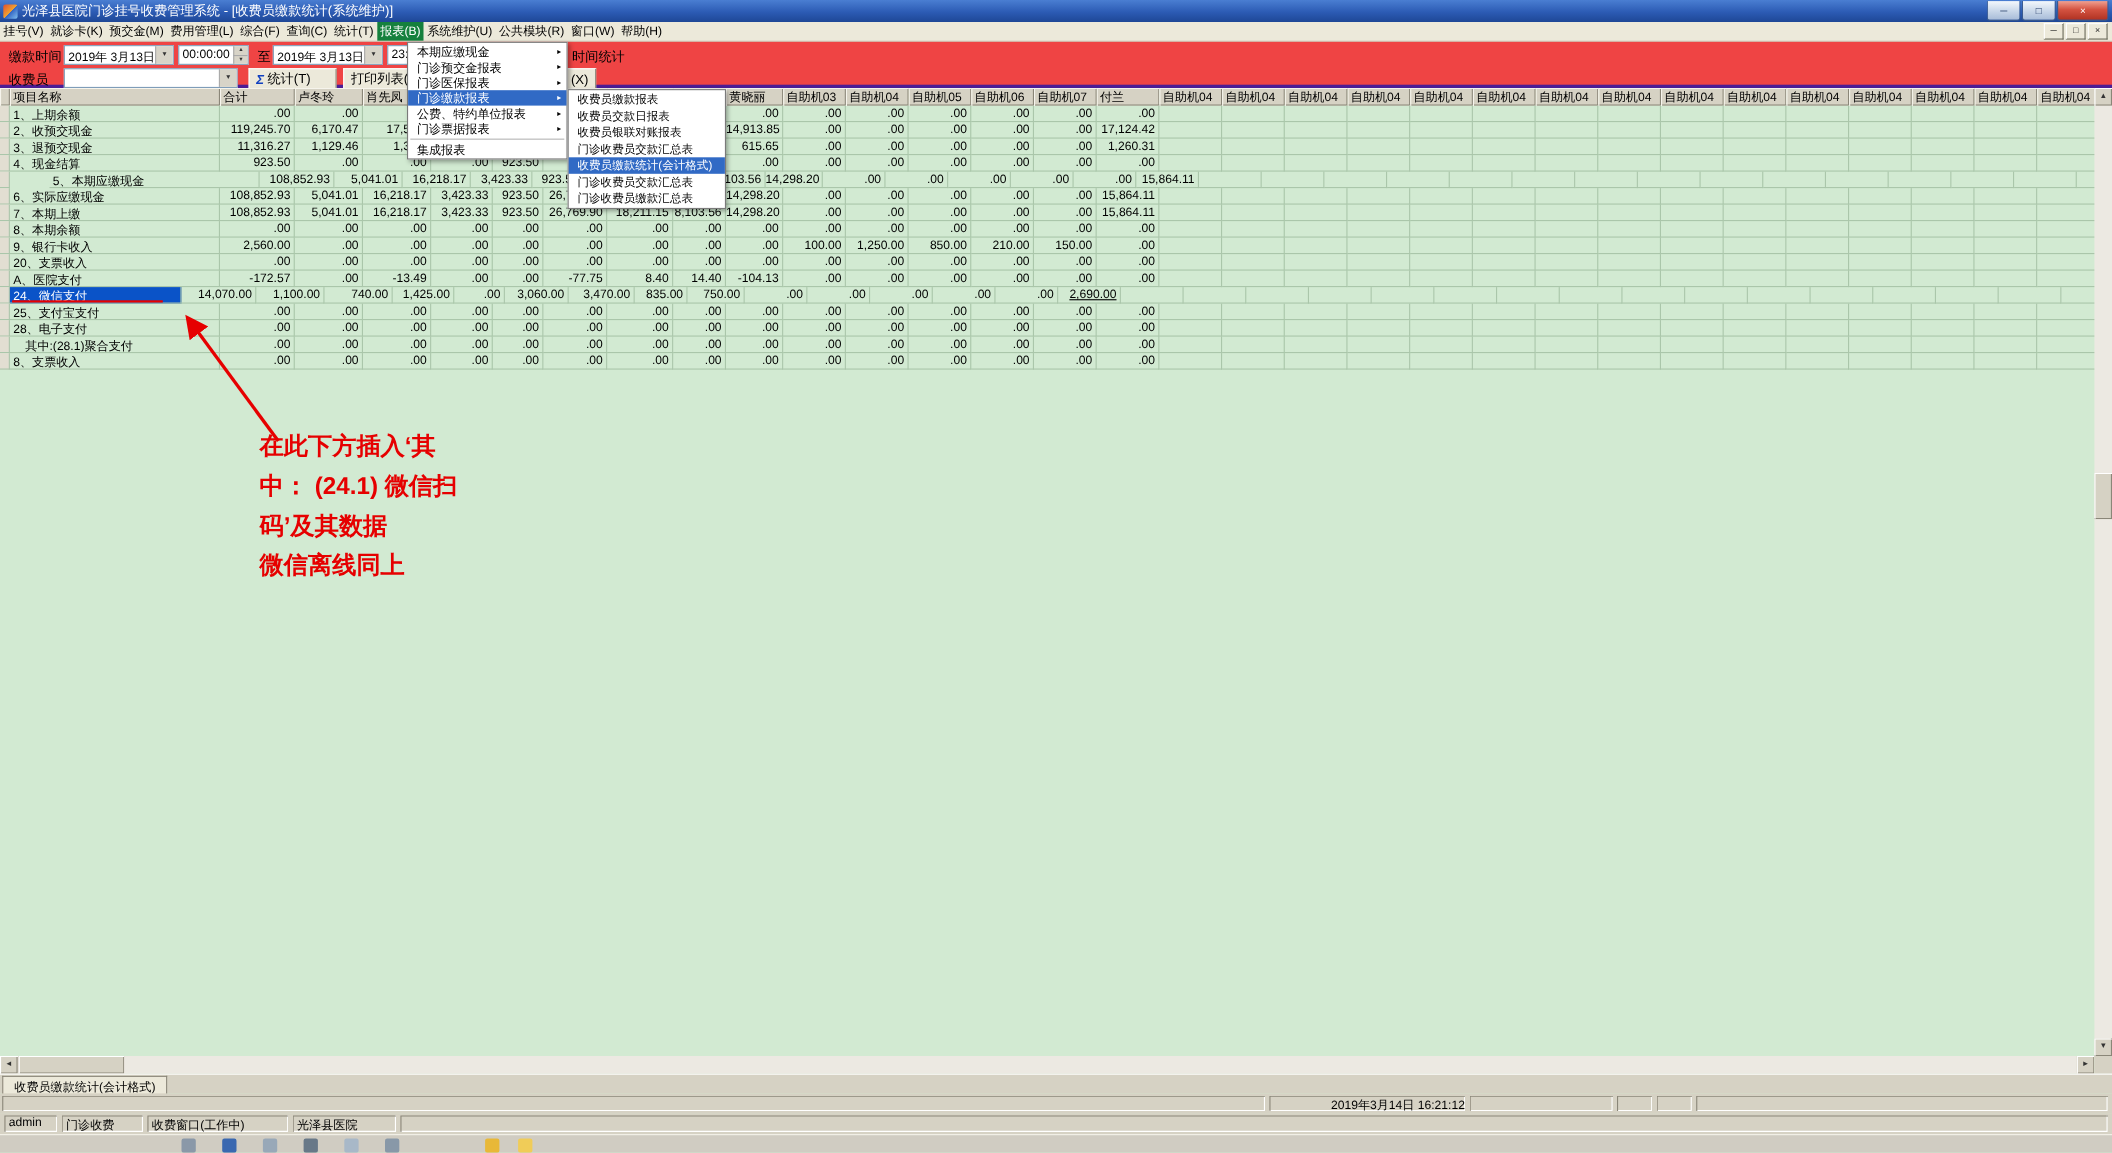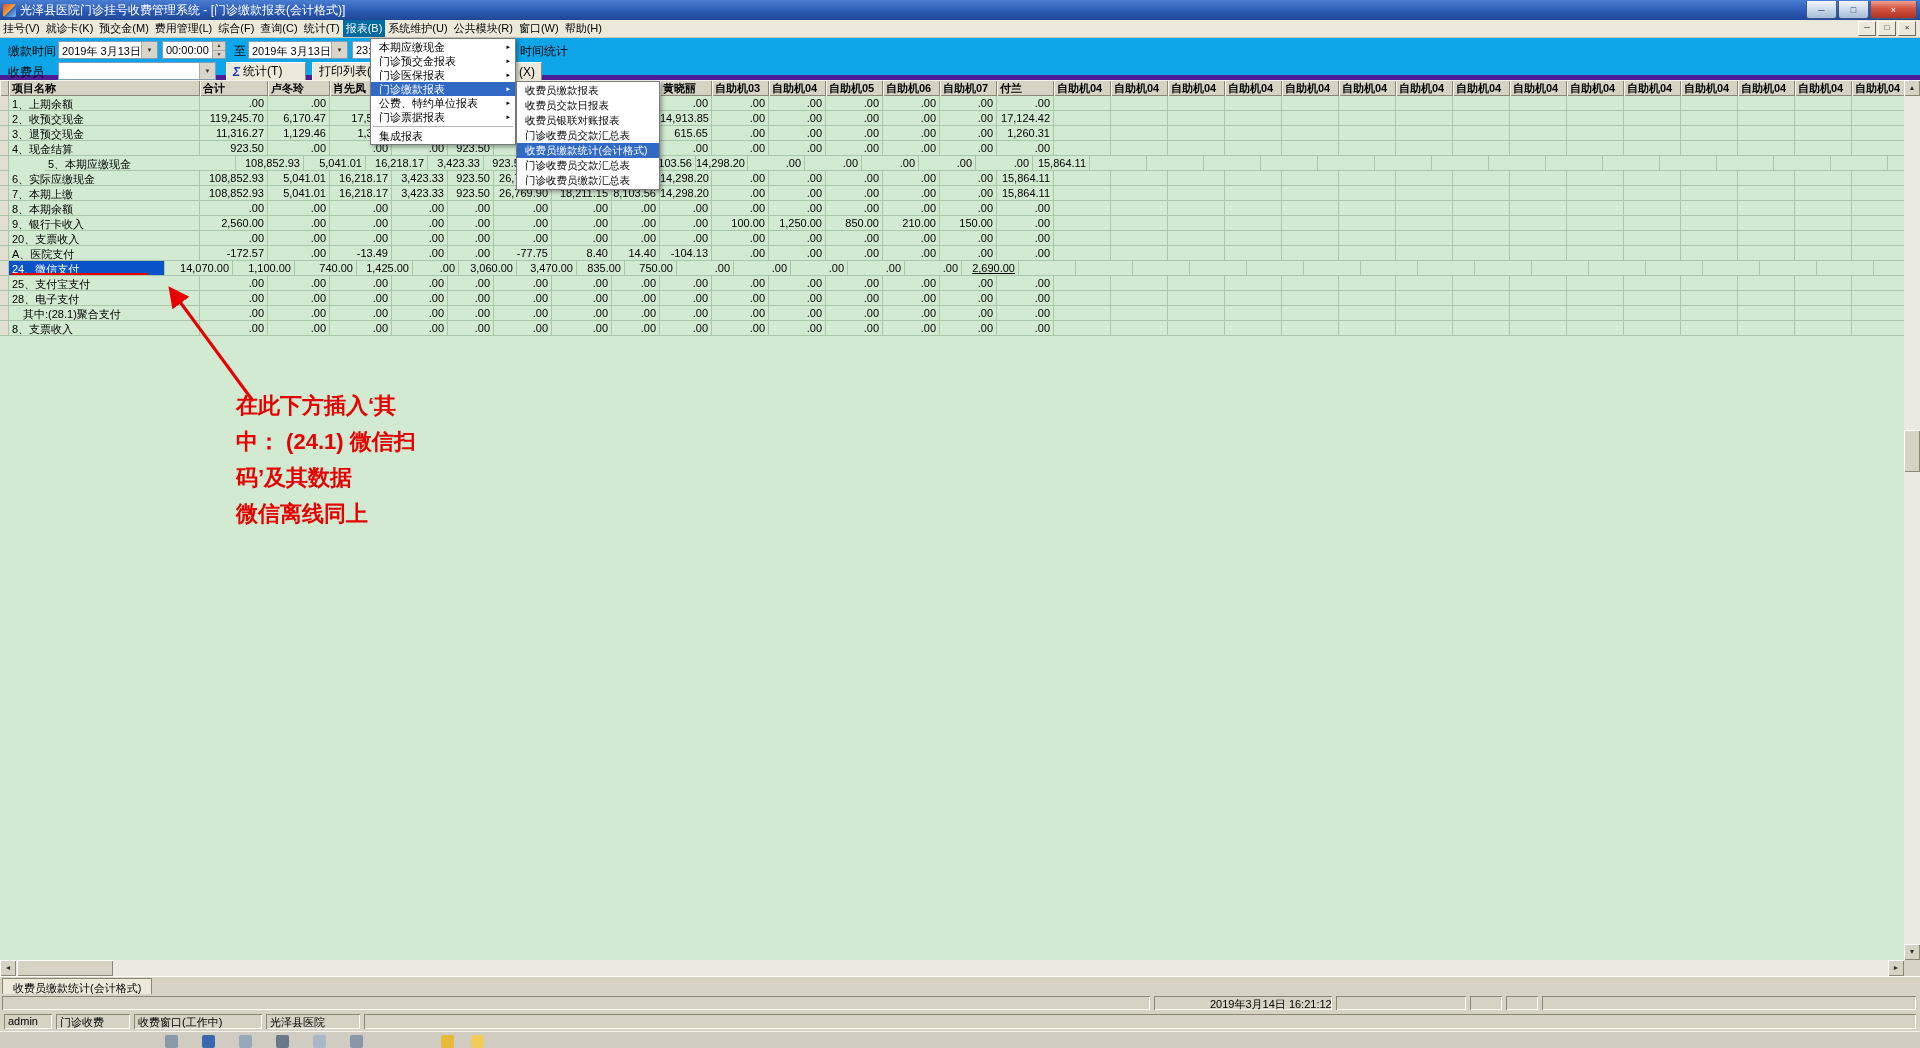--- a/index.html
+++ b/index.html
@@ -16,48 +16,48 @@
   .win-btns{margin-left:auto;display:flex;gap:1px;}
   .win-btn{width:29px;height:17px;font-size:9px;color:#17305e;display:flex;align-items:center;justify-content:center;
     background:linear-gradient(180deg,#f4f8fc,#cfdcec 45%,#a8bcd8);border:1px solid #3a5a8c;border-top:none;border-radius:0 0 3px 3px;}
   .win-btn.close{width:45px;background:linear-gradient(180deg,#f0a090,#d45341 45%,#b03222);color:#fff;}
 
   
   .menubar{position:absolute;left:0;top:20px;width:1920px;height:18px;background:#ece9da;
     border-bottom:1px solid #cdc9b8;display:flex;align-items:stretch;box-sizing:border-box;}
   .menu-items{display:flex;}
   .menu-item{font-size:11px;padding:2px 3px;display:flex;align-items:center;white-space:nowrap;}
-  .menu-item.active{background:#0369a1;color:#fff;}
+  .menu-item.active{background:#15803d;color:#fff;}
   .mdi-btns{margin-left:auto;display:flex;gap:2px;align-items:center;padding-right:4px;}
   .mdi-btn{width:16px;height:13px;background:#ece9da;border:1px solid;border-color:#fff #6a6a5a #6a6a5a #fff;
     font-size:8px;line-height:11px;text-align:center;color:#222;}
 
   
-  .toolbar{position:absolute;left:0;top:38px;width:1920px;height:42px;background:#0ea5e9;
-    border-bottom:5px solid #4c1d95;box-sizing:border-box;}
+  .toolbar{position:absolute;left:0;top:38px;width:1920px;height:42px;background:#ef4444;
+    border-bottom:3px solid #4c1d95;box-sizing:border-box;}
   .toolbar .lbl{position:absolute;font-size:12px;color:#000;white-space:nowrap;}
   .combo{position:absolute;height:18px;background:#fff;border:1px solid #7f9db9;display:flex;box-sizing:border-box;}
   .combo-text{flex:1;font-size:11px;padding:2px 0 0 3px;white-space:nowrap;overflow:hidden;}
   .combo-btn{width:15px;flex:none;background:#d8d4c8;border-left:1px solid #aaa;font-size:6px;
     display:flex;align-items:center;justify-content:center;color:#333;}
   .spin{position:absolute;height:18px;background:#fff;border:1px solid #7f9db9;display:flex;box-sizing:border-box;}
   .spin-text{flex:1;font-size:11px;padding:2px 0 0 3px;white-space:nowrap;overflow:hidden;}
   .spin-btns{width:13px;display:flex;flex-direction:column;flex:none;}
   .spin-btn{flex:1;background:#d8d4c8;border-left:1px solid #aaa;font-size:5px;text-align:center;color:#333;line-height:7px;}
   .spin-btn + .spin-btn{border-top:1px solid #aaa;}
   .tbtn{position:absolute;height:19px;background:#ece9da;border:1px solid;border-color:#fff #8a8678 #8a8678 #fff;
     font-size:12px;display:flex;align-items:center;padding:0 6px;gap:3px;white-space:nowrap;overflow:hidden;box-sizing:border-box;}
   .tbtn.right{justify-content:flex-end;}
   .sigma{color:#1040c0;font-weight:bold;font-style:italic;}
 
   
   .table-area{position:absolute;left:0;top:80px;width:1920px;height:880px;background:#d2ead2;overflow:hidden;}
   .hrow{display:flex;height:16px;width:1970px;}
   .hcell{flex:none;background:#d6d2c4;box-shadow:inset 1px 1px 0 #f6f4ec, inset -1px -1px 0 #8a8678;
-    font-size:11px;padding:1px 0 0 3px;white-space:nowrap;overflow:hidden;box-sizing:border-box;font-weight:bold;}
+    font-size:11px;padding:1px 0 0 3px;white-space:nowrap;overflow:hidden;box-sizing:border-box;}
   .trow{display:flex;height:15px;width:1970px;}
   .tcell{flex:none;border-right:1px solid #aac6aa;border-bottom:1px solid #aac6aa;font-size:11px;
     white-space:nowrap;overflow:hidden;padding-top:1px;box-sizing:border-box;}
   .tcell.num{text-align:right;padding-right:3px;}
   .tcell.name{padding-left:3px;}
   .tcell.name.indent{padding-left:14px;}
   .tcell.indicator{background:#e2ded2;}
   .trow.selected .tcell.name{background:#0a53c8;color:#fff;}
 
   
@@ -101,21 +101,21 @@
   .taskbar{position:absolute;left:0;top:1031px;width:1920px;height:17px;background:#d0ccc2;border-top:1px solid #f4f2ea;box-sizing:border-box;}
   .tb-icon{position:absolute;top:3px;width:13px;height:13px;border-radius:2px;}
 </style>
 </head>
 <body>
 
 <div>
 
   <div class="titlebar">
     <div class="app-icon"></div>
-    <span class="title-text">光泽县医院门诊挂号收费管理系统 - [门诊缴款报表(会计格式)]</span>
+    <span class="title-text">光泽县医院门诊挂号收费管理系统 - [收费员缴款统计(系统维护)]</span>
     <div class="win-btns">
       <div class="win-btn">─</div>
       <div class="win-btn">□</div>
       <div class="win-btn close">×</div>
     </div>
   </div>
 
   <div class="menubar">
     <div class="menu-items">
         <span class="menu-item">挂号(V)</span>

